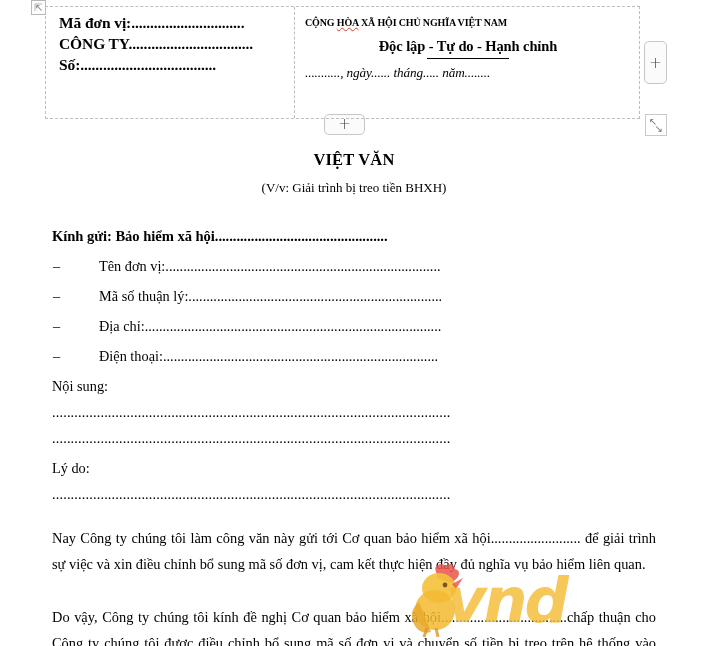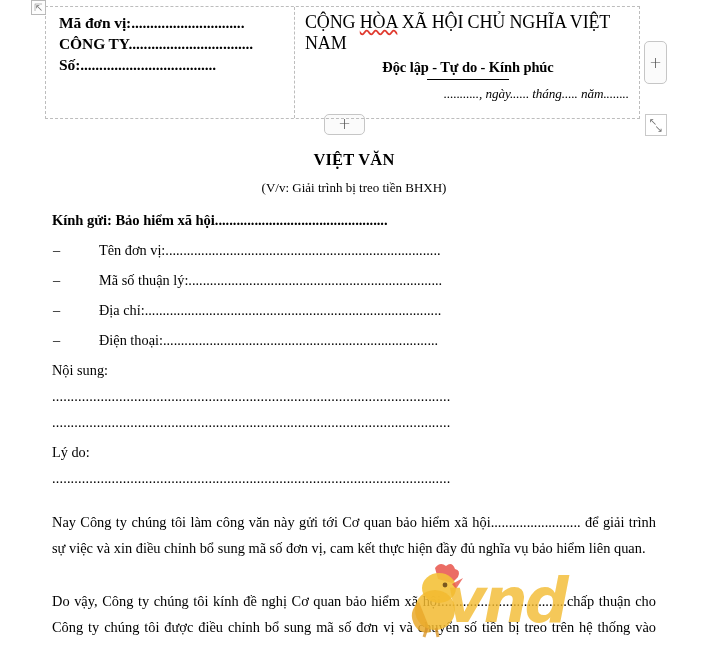--- a/index.html
+++ b/index.html
@@ -87,41 +87,41 @@
     line-height: 21px;
     white-space: nowrap;
     letter-spacing: -0.1px;
   }
   .squiggle {
     text-decoration: underline wavy #e03a2f;
     text-decoration-skip-ink: none;
     text-underline-offset: 1px;
   }
   .cell-right .title-nation {
-    font-weight: normal;
-    font-size: 18px;
+    font-weight: bold;
+    font-size: 10px;
     line-height: 21px;
     letter-spacing: -0.15px;
   }
   .slogan {
     font-weight: bold;
     font-size: 14.5px;
     text-align: center;
     margin-top: 5px;
     letter-spacing: -0.1px;
   }
   .short-rule {
     width: 82px; height: 0;
     border-top: 1.4px solid #000;
     margin: 3px auto 0 auto;
   }
   .date-line {
     font-style: italic;
     font-size: 13.2px;
-    text-align: right;
+    text-align: left;
     margin-top: 6px;
     padding-right: 2px;
     letter-spacing: -0.1px;
   }
 
   
   .doc-body {
     position: absolute;
     left: 52px; top: 150px;
     width: 604px;
@@ -133,21 +133,21 @@
     letter-spacing: 0.2px;
   }
   .doc-subtitle {
     text-align: center;
     font-size: 13px;
     margin-top: 10px;
   }
   .recipient {
     font-weight: bold;
     font-size: 14.6px;
-    margin-top: 16px;
+    margin-top: 32px;
     white-space: nowrap;
     letter-spacing: -0.05px;
   }
   .bullet-row {
     display: flex;
     font-size: 14.3px;
     margin-top: 12px;
     line-height: 18px;
   }
   .bullet-dash {
@@ -227,21 +227,21 @@
   <div class="cell-left">
     <div class="b-line">Mã đơn vị:..............................</div>
     <div class="b-line">CÔNG TY.................................</div>
     <div class="b-line">Số:....................................</div>
   </div>
 
   <div class="cell-right">
     <div class="title-nation">
       <span>CỘNG </span><span class="squiggle">HÒA</span><span> XÃ HỘI CHỦ NGHĨA VIỆT NAM</span>
     </div>
-    <div class="slogan">Độc lập - Tự do - Kính phúc</div>
+    <div class="slogan">Độc lập - Tự do - Hạnh chỉnh</div>
     <div class="short-rule"></div>
     <div class="date-line">..........., ngày...... tháng..... năm........</div>
   </div>
 </div>
 
 <div class="doc-body">
 
   <div class="doc-title">VIỆT VĂN</div>
   <div class="doc-subtitle">(V/v: Giải trình bị treo tiền BHXH)</div>
 

